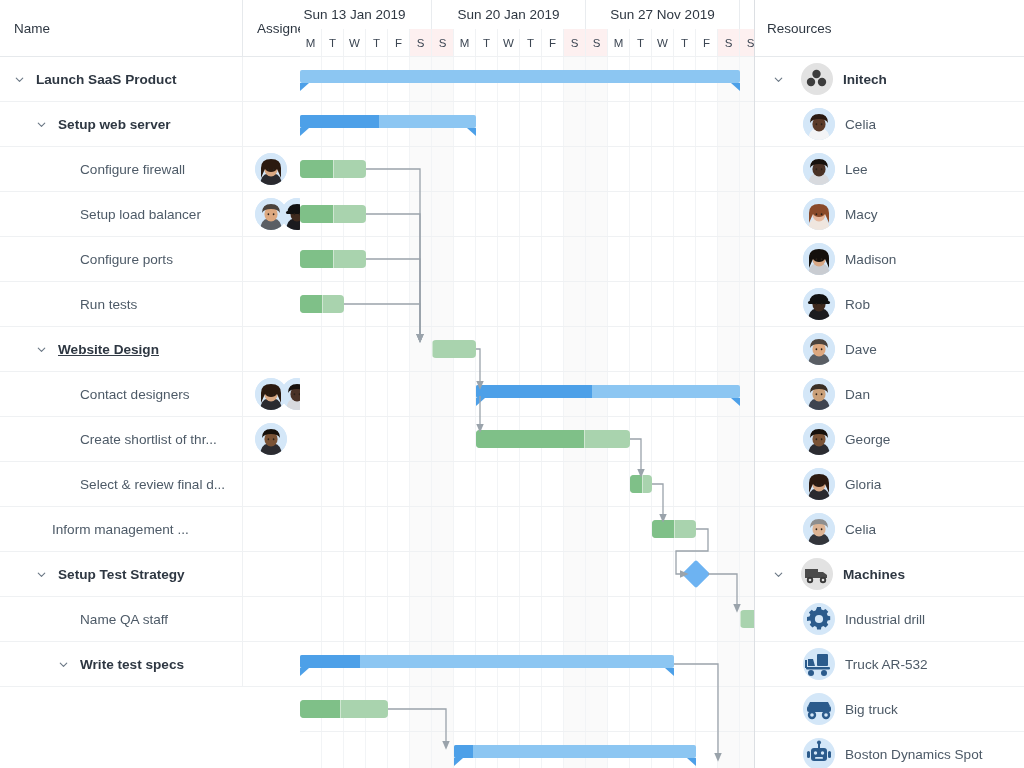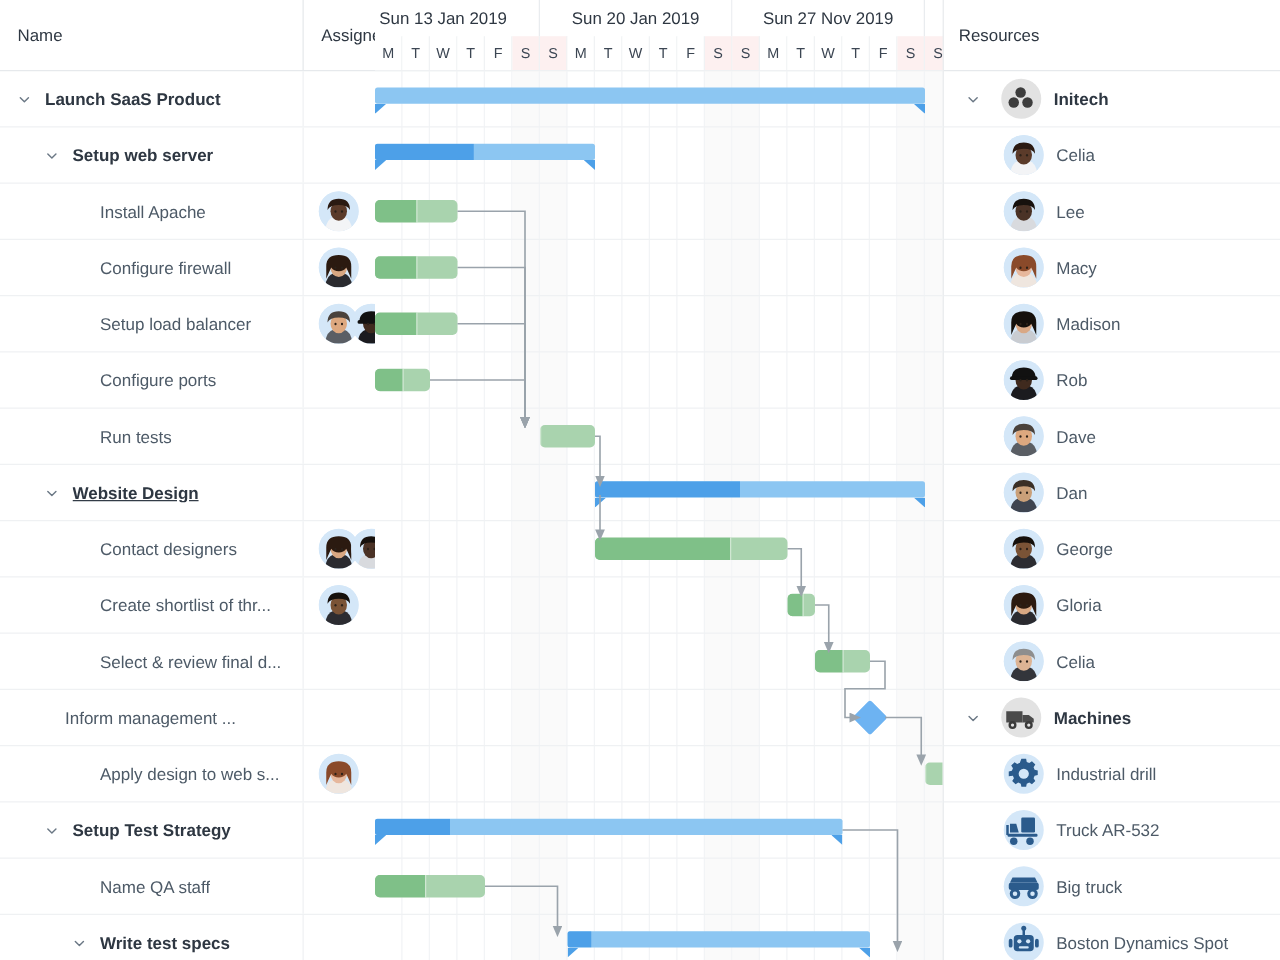--- a/index.html
+++ b/index.html
@@ -168,42 +168,20 @@
           </div>
           <div class="cell-assign"></div>
         </div>
         <div class="grid-row">
           <div class="cell-name" style="padding-left: 52px;">
             <span class="twisty blank">
               <svg width="13" height="13" viewBox="0 0 24 24">
                 <path d="M6 9.5 L12 15.5 L18 9.5" fill="none" stroke="currentColor" stroke-width="2.1" stroke-linecap="round" stroke-linejoin="round"></path>
               </svg>
             </span>
-            <span class="row-label leaf" style="margin-left: 6px;">Install Apache</span>
-          </div>
-          <div class="cell-assign">
-            <span class="av" style="left: 12px;">
-              <svg viewBox="0 0 32 32" width="32" height="32">
-    <circle cx="16" cy="16" r="16" fill="#d4e7f8"></circle>
-    <path d="M16 20 q8 0 10 7 q1 4 1 5 l-22 0 q0-1 1-5 q2-7 10-7 z" fill="#f3f4f6"></path>
-    <ellipse cx="16" cy="16" rx="6.6" ry="7.6" fill="#5b3b2a"></ellipse>
-    <path d="M7 15 q0-9 9-9 q9 0 9 9 q-2-4 -9-4 q-7 0 -9 4 z" fill="#2a1a12"></path>
-    <ellipse cx="13.4" cy="16.2" rx=".85" ry="1" fill="#2b2119"></ellipse>
-    <ellipse cx="18.6" cy="16.2" rx=".85" ry="1" fill="#2b2119"></ellipse>
-  </svg>
-            </span>
-          </div>
-        </div>
-        <div class="grid-row">
-          <div class="cell-name" style="padding-left: 52px;">
-            <span class="twisty blank">
-              <svg width="13" height="13" viewBox="0 0 24 24">
-                <path d="M6 9.5 L12 15.5 L18 9.5" fill="none" stroke="currentColor" stroke-width="2.1" stroke-linecap="round" stroke-linejoin="round"></path>
-              </svg>
-            </span>
             <span class="row-label leaf" style="margin-left: 6px;">Configure firewall</span>
           </div>
           <div class="cell-assign">
             <span class="av" style="left: 12px;">
               <svg viewBox="0 0 32 32" width="32" height="32">
     <circle cx="16" cy="16" r="16" fill="#d4e7f8"></circle>
     <path d="M16 20 q8 0 10 7 q1 4 1 5 l-22 0 q0-1 1-5 q2-7 10-7 z" fill="#2a2a2f"></path>
     <ellipse cx="16" cy="16" rx="6.6" ry="7.6" fill="#d8a782"></ellipse>
     <path d="M6 15 q0-9 10-9 q10 0 10 9 l0 10 q-3-7 -4-9 q-2 3 -6 3 q-4 0 -6-3 q-1 2 -4 9 z" fill="#2b1a10"></path>
     <ellipse cx="13.4" cy="16.2" rx=".85" ry="1" fill="#2b2119"></ellipse>
@@ -346,42 +324,20 @@
         <div class="grid-row">
           <div class="cell-name" style="padding-left: 24px;">
             <span class="twisty blank">
               <svg width="13" height="13" viewBox="0 0 24 24">
                 <path d="M6 9.5 L12 15.5 L18 9.5" fill="none" stroke="currentColor" stroke-width="2.1" stroke-linecap="round" stroke-linejoin="round"></path>
               </svg>
             </span>
             <span class="row-label leaf" style="margin-left: 6px;">Inform management ...</span>
           </div>
           <div class="cell-assign"></div>
-        </div>
-        <div class="grid-row">
-          <div class="cell-name" style="padding-left: 52px;">
-            <span class="twisty blank">
-              <svg width="13" height="13" viewBox="0 0 24 24">
-                <path d="M6 9.5 L12 15.5 L18 9.5" fill="none" stroke="currentColor" stroke-width="2.1" stroke-linecap="round" stroke-linejoin="round"></path>
-              </svg>
-            </span>
-            <span class="row-label leaf" style="margin-left: 6px;">Apply design to web s...</span>
-          </div>
-          <div class="cell-assign">
-            <span class="av" style="left: 12px;">
-              <svg viewBox="0 0 32 32" width="32" height="32">
-    <circle cx="16" cy="16" r="16" fill="#d4e7f8"></circle>
-    <path d="M16 20 q8 0 10 7 q1 4 1 5 l-22 0 q0-1 1-5 q2-7 10-7 z" fill="#efe6df"></path>
-    <ellipse cx="16" cy="16" rx="6.6" ry="7.6" fill="#e6b79c"></ellipse>
-    <path d="M6 15 q0-9 10-9 q10 0 10 9 l0 10 q-3-7 -4-9 q-2 3 -6 3 q-4 0 -6-3 q-1 2 -4 9 z" fill="#8a4a2a"></path>
-    <ellipse cx="13.4" cy="16.2" rx=".85" ry="1" fill="#2b2119"></ellipse>
-    <ellipse cx="18.6" cy="16.2" rx=".85" ry="1" fill="#2b2119"></ellipse>
-  </svg>
-            </span>
-          </div>
         </div>
         <div class="grid-row">
           <div class="cell-name" style="padding-left: 30px;">
             <span class="twisty">
               <svg width="13" height="13" viewBox="0 0 24 24">
                 <path d="M6 9.5 L12 15.5 L18 9.5" fill="none" stroke="currentColor" stroke-width="2.1" stroke-linecap="round" stroke-linejoin="round"></path>
               </svg>
             </span>
             <span class="row-label parent" style="margin-left: 6px;">Setup Test Strategy</span>
           </div>

